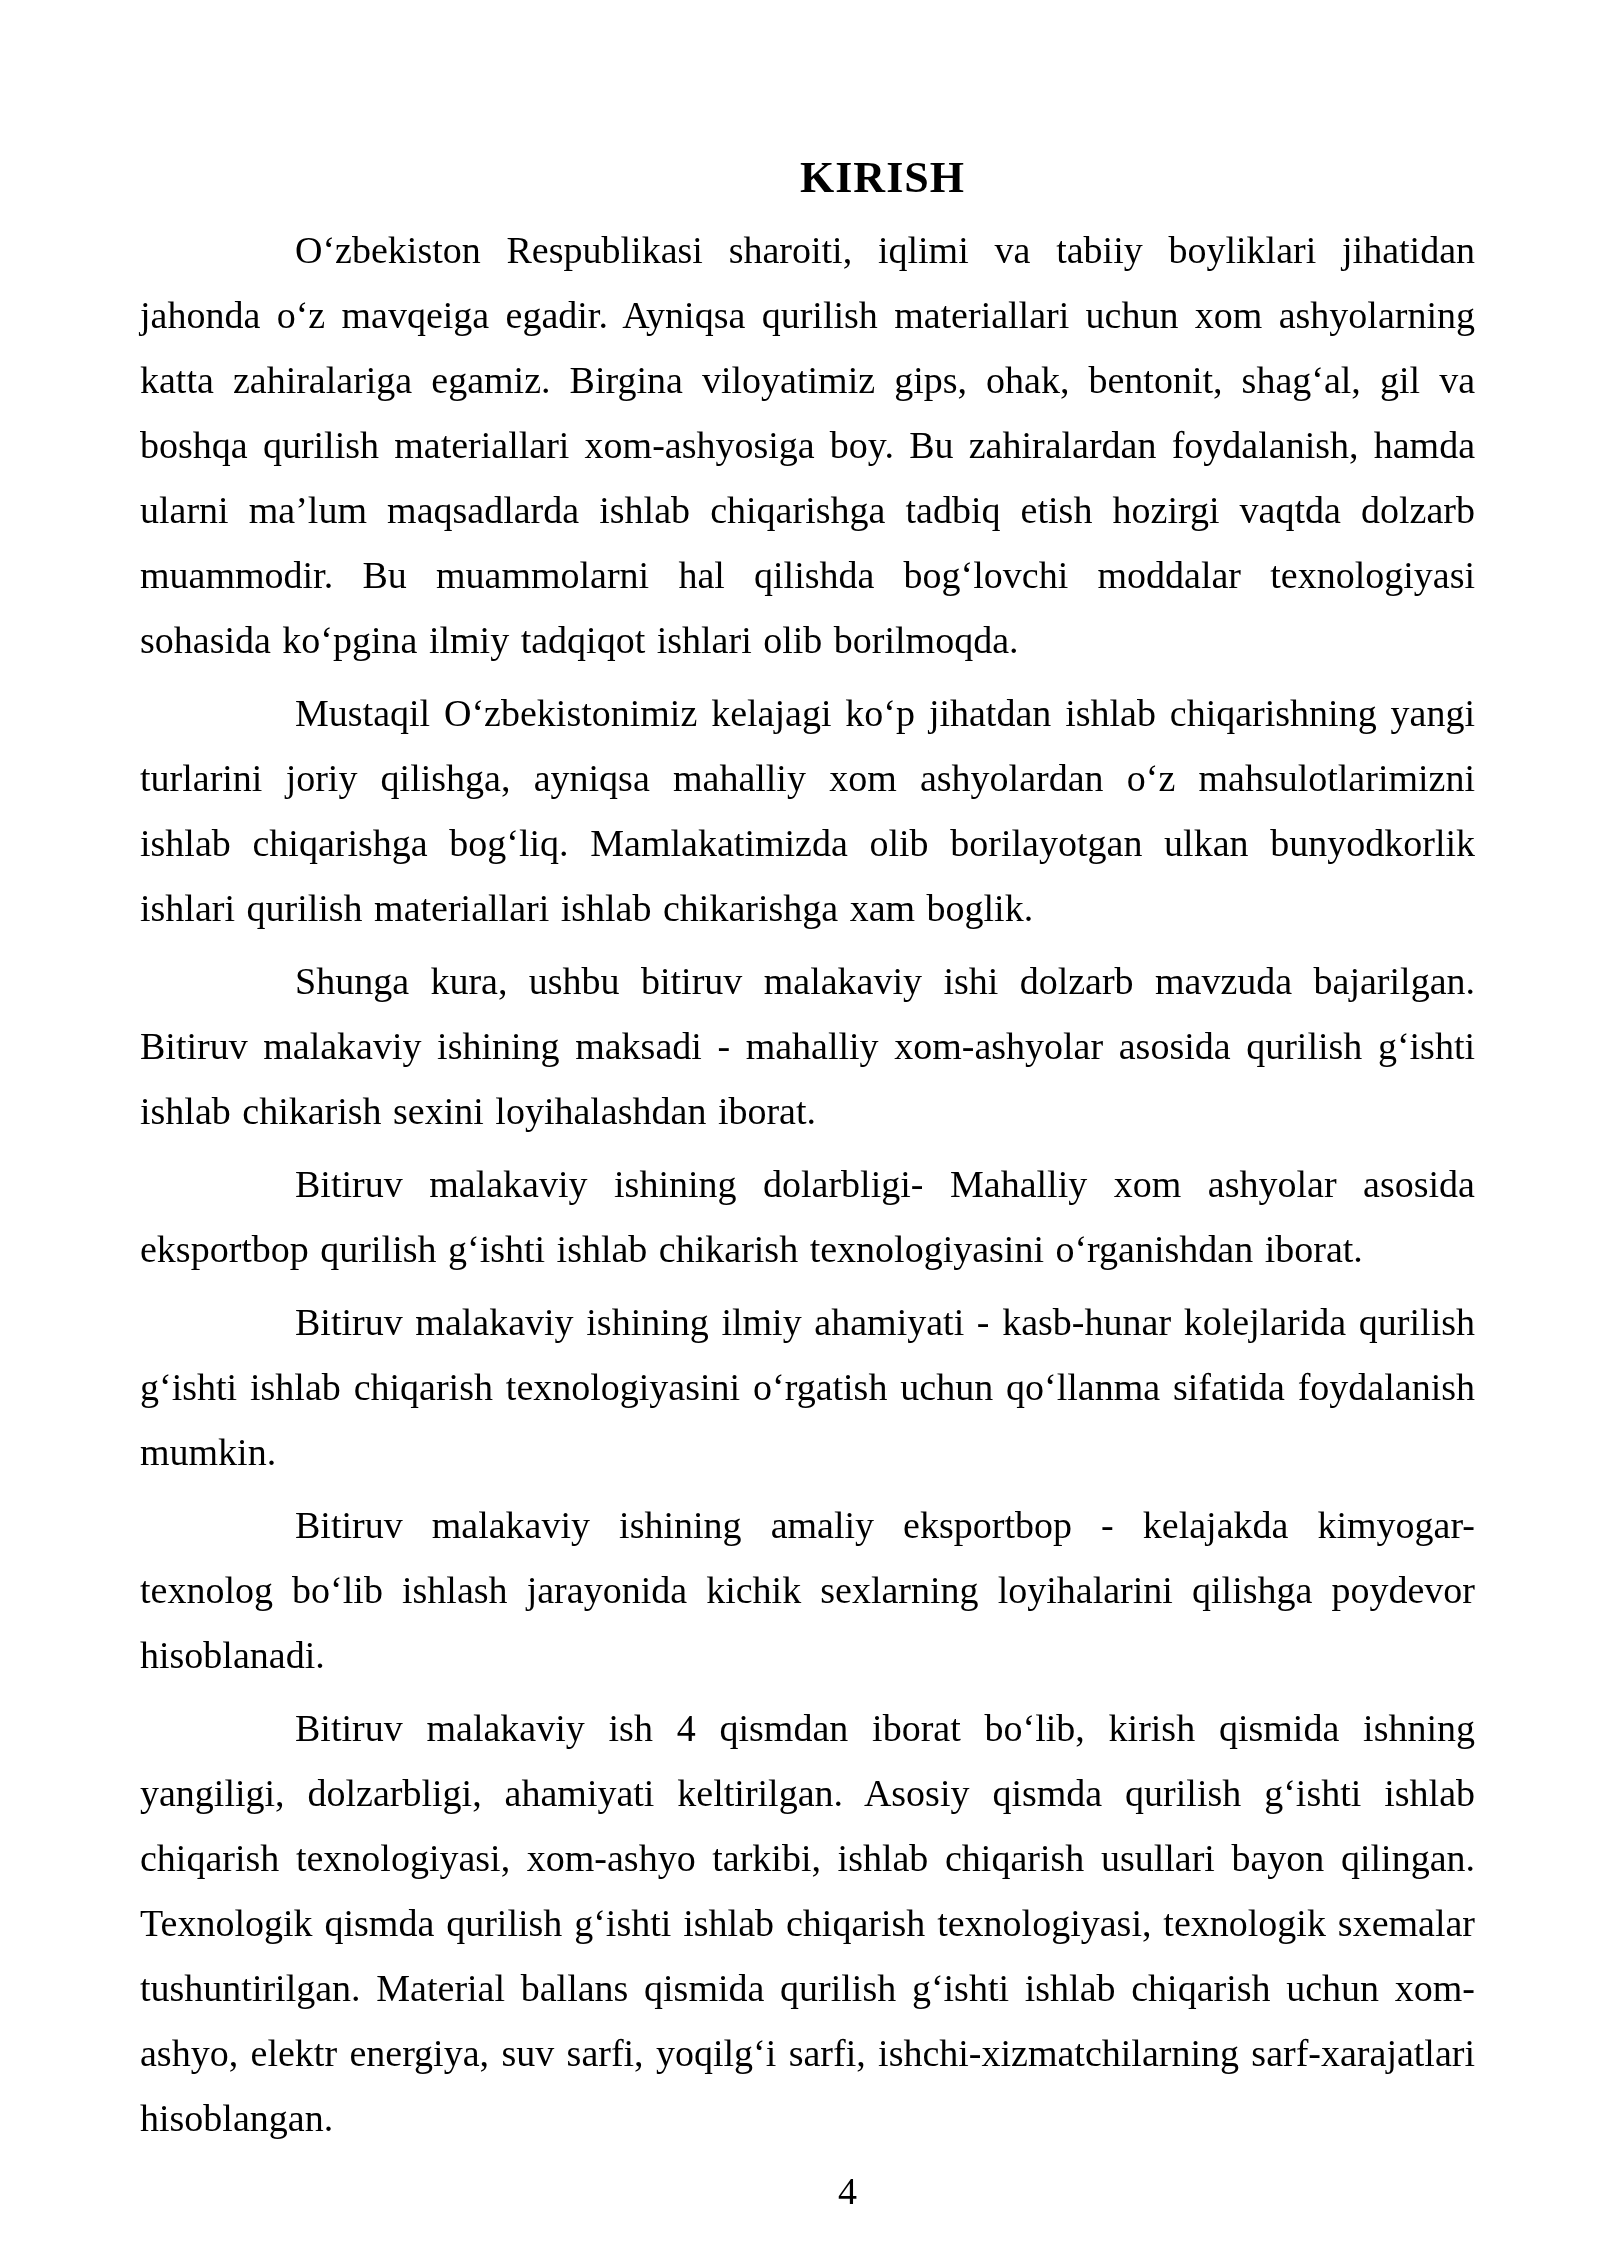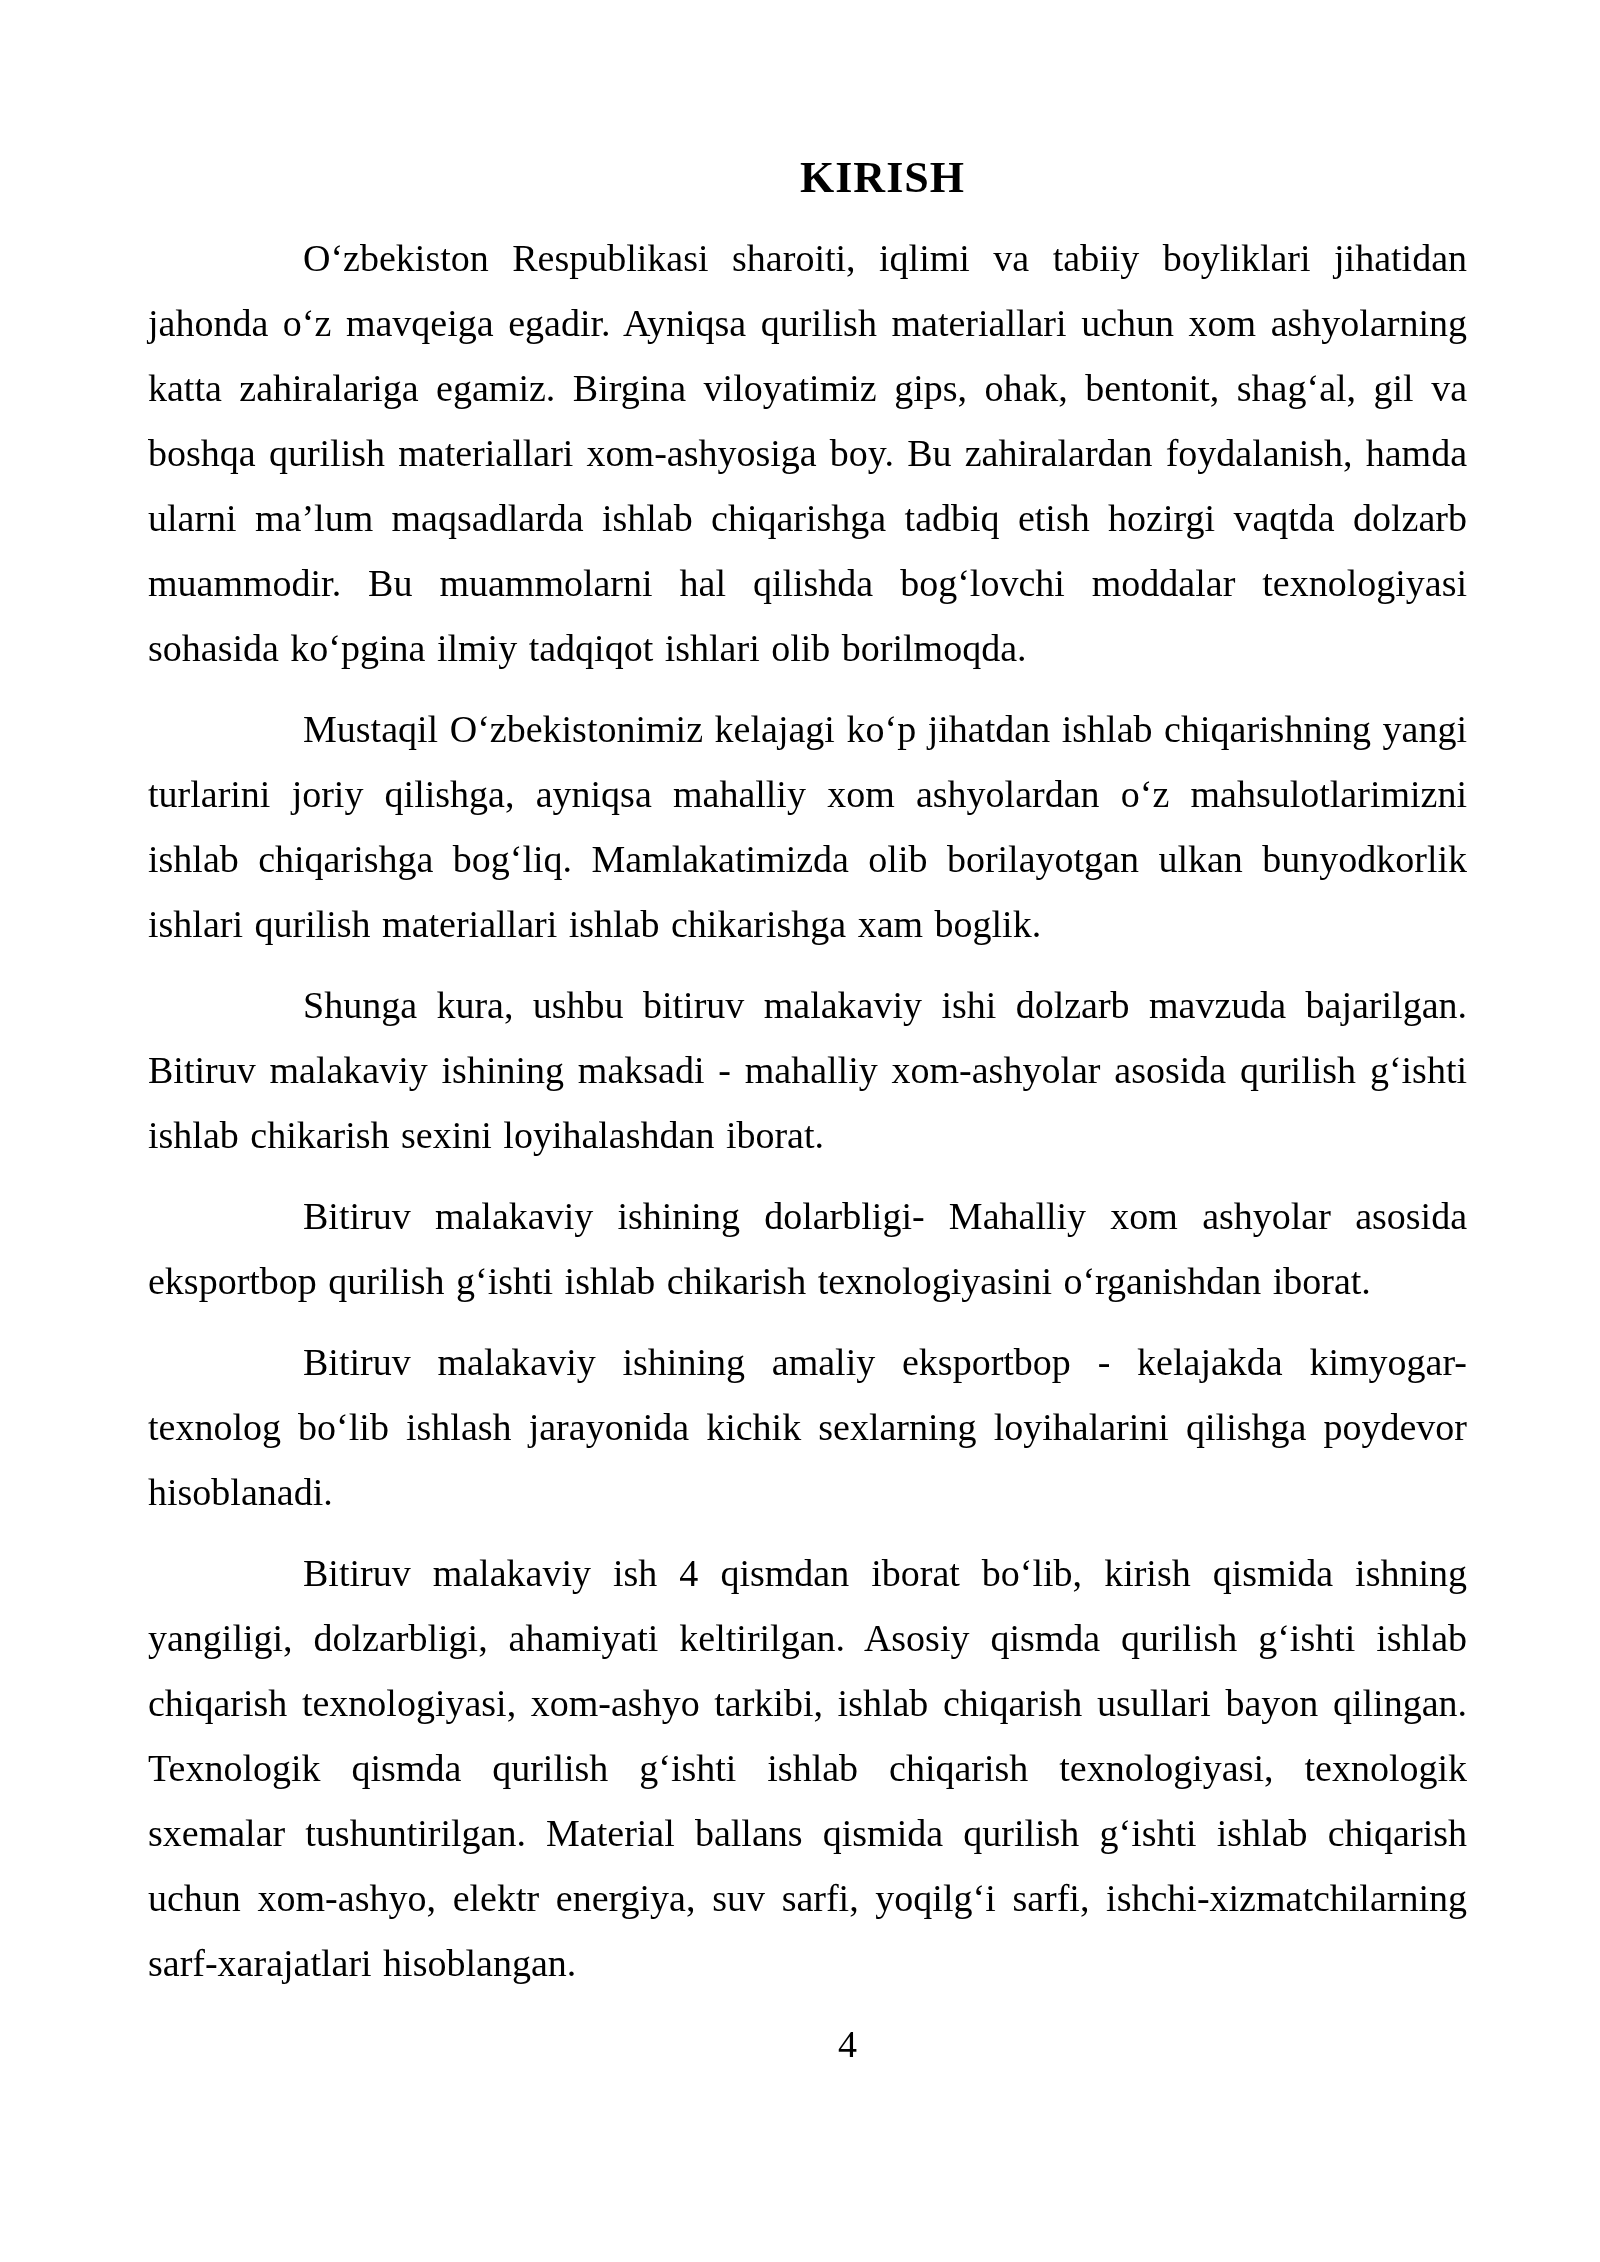--- a/index.html
+++ b/index.html
@@ -21,21 +21,21 @@
   .title {
     margin: 0;
     font-size: 44px;
     font-weight: bold;
     line-height: 65px;
     text-align: center;
     padding-left: 150px;
     letter-spacing: 1px;
   }
   .body-text p {
-    margin: 16px;
+    margin: 8px;
     font-size: 38px;
     line-height: 65px;
     text-align: justify;
     text-indent: 155px;
     word-spacing: 2px;
   }
   .body-text .bold {
     font-weight: normal;
   }
   .page-number {
@@ -48,17 +48,18 @@
 </head>
 <body>
 
 <div class="page">
   <h1 class="title">KIRISH</h1>
   <div class="body-text" id="paragraphs">
       <p><span>O‘zbekiston Respublikasi sharoiti, iqlimi va tabiiy boyliklari jihatidan jahonda o‘z mavqeiga egadir. Ayniqsa qurilish materiallari uchun xom ashyolarning katta zahiralariga egamiz. Birgina viloyatimiz gips, ohak, bentonit, shag‘al, gil va boshqa qurilish materiallari xom-ashyosiga boy. Bu zahiralardan foydalanish, hamda ularni ma’lum maqsadlarda ishlab chiqarishga tadbiq etish hozirgi vaqtda dolzarb muammodir. Bu muammolarni hal qilishda bog‘lovchi moddalar texnologiyasi sohasida ko‘pgina ilmiy tadqiqot ishlari olib borilmoqda.</span></p>
       <p><span>Mustaqil O‘zbekistonimiz kelajagi ko‘p jihatdan ishlab chiqarishning yangi turlarini joriy qilishga, ayniqsa mahalliy xom ashyolardan o‘z mahsulotlarimizni ishlab chiqarishga bog‘liq. Mamlakatimizda olib borilayotgan ulkan bunyodkorlik ishlari qurilish materiallari ishlab chikarishga xam boglik.</span></p>
       <p><span>Shunga kura, ushbu bitiruv malakaviy ishi dolzarb mavzuda bajarilgan. Bitiruv malakaviy ishining maksadi - mahalliy xom-ashyolar asosida qurilish g‘ishti ishlab chikarish sexini loyihalashdan iborat.</span></p>
       <p><span class="bold">Bitiruv malakaviy ishining dolarbligi-</span><span> Mahalliy xom ashyolar asosida eksportbop qurilish g‘ishti ishlab chikarish texnologiyasini o‘rganishdan iborat.</span></p>
+      <p><span class="bold">Bitiruv malakaviy ishining ilmiy ahamiyati</span><span> - kasb-hunar kolejlarida qurilish g‘ishti ishlab chiqarish texnologiyasini o‘rgatish uchun qo‘llanma sifatida foydalanish mumkin.</span></p>
       <p><span class="bold">Bitiruv malakaviy ishining amaliy eksportbop -</span><span>  kelajakda kimyogar-texnolog bo‘lib ishlash jarayonida kichik sexlarning loyihalarini qilishga poydevor hisoblanadi.</span></p>
       <p><span>Bitiruv malakaviy ish 4 qismdan iborat bo‘lib, kirish qismida ishning yangiligi, dolzarbligi, ahamiyati keltirilgan. Asosiy qismda qurilish g‘ishti ishlab chiqarish texnologiyasi, xom-ashyo tarkibi, ishlab chiqarish usullari bayon qilingan. Texnologik qismda qurilish g‘ishti ishlab chiqarish texnologiyasi, texnologik sxemalar tushuntirilgan. Material ballans qismida qurilish g‘ishti ishlab chiqarish uchun xom-ashyo, elektr energiya, suv sarfi, yoqilg‘i sarfi, ishchi-xizmatchilarning sarf-xarajatlari hisoblangan.</span></p>
     </div>
   <div class="page-number">4</div>
 </div>
 
 </body></html>

